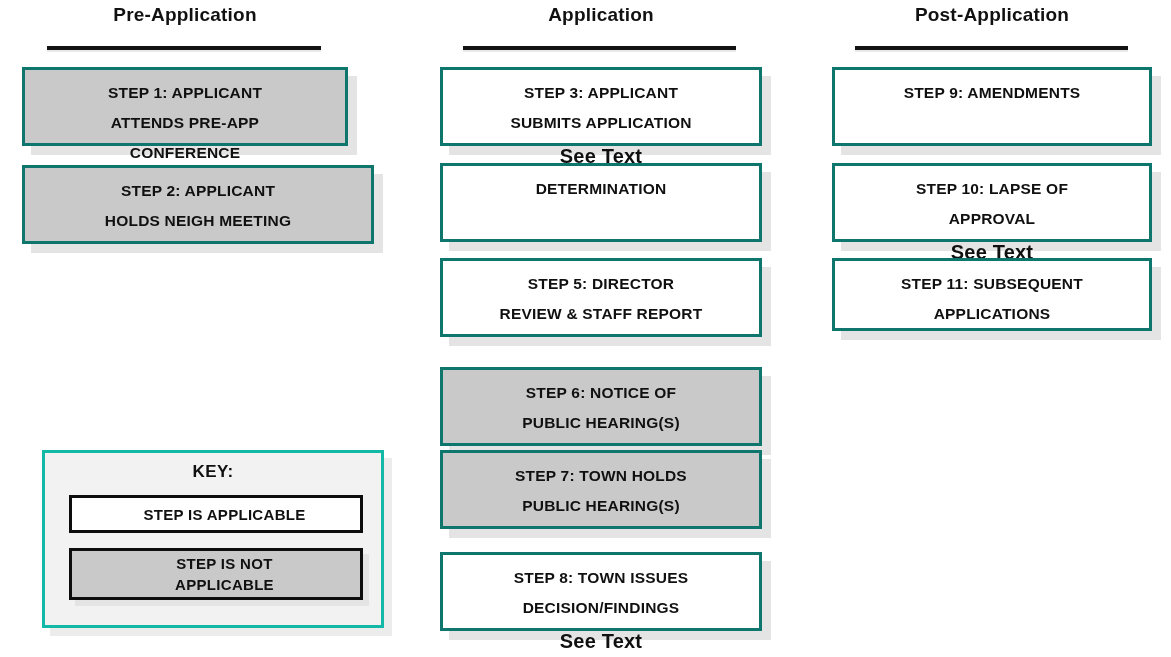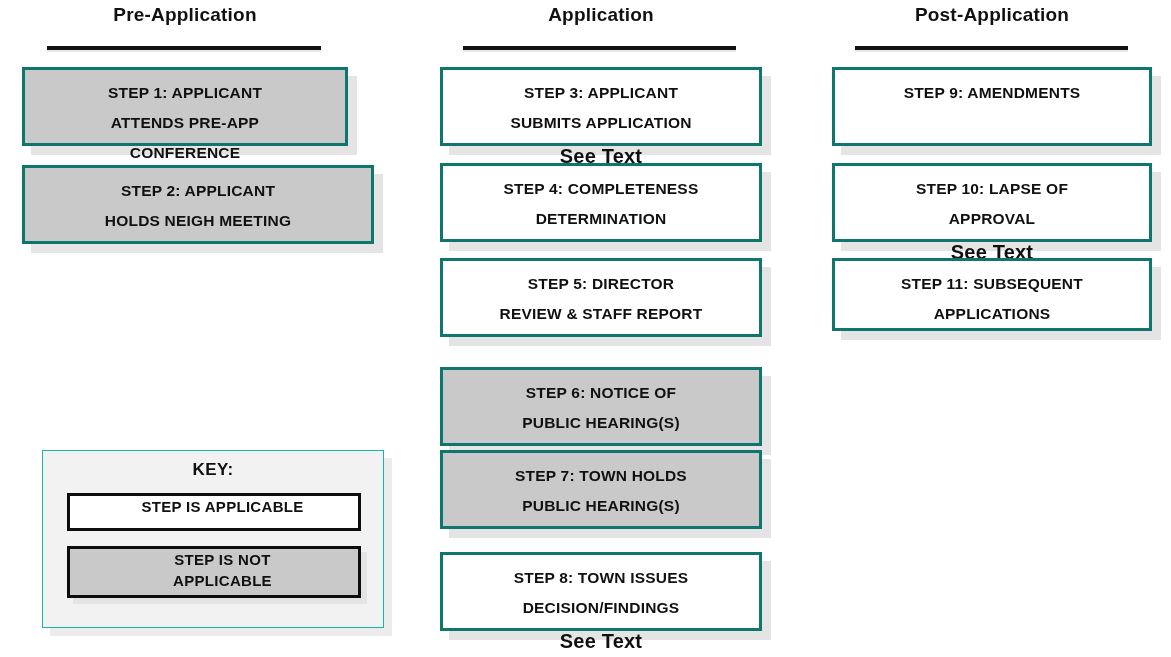--- a/index.html
+++ b/index.html
@@ -63,40 +63,41 @@
     color:#101010;
     line-height:1.42;
     letter-spacing:0.2px;
     white-space:nowrap;
   }
 
   
   .key-box{
     position:absolute;
     box-sizing:border-box;
-    border:1px solid #14b8a6;
+    border:3px solid #14b8a6;
     background:#f2f2f2;
     box-shadow:8px 8px 0 0 #ececec;
   }
   .key-title{
     position:absolute;
     left:0;right:0;top:9px;
     text-align:center;
     font-size:17px;
     font-weight:bold;
     color:#101010;
     letter-spacing:0.4px;
   }
   .key-sample{
     position:absolute;
     box-sizing:border-box;
     border:3px solid #0d0d0d;
     display:flex;
     flex-direction:column;
     align-items:center;
+    justify-content:center;
     text-align:center;
     padding-left:17px;
   }
   .key-sample.fill-white{background:#ffffff;}
   .key-sample.fill-gray{background:#c9c9c9;box-shadow:6px 6px 0 0 #e4e4e4;}
   .key-line{
     font-size:15px;
     font-weight:bold;
     color:#101010;
     line-height:1.4;
@@ -126,21 +127,20 @@
   <div class="col-title" style="left:440px;top:4px;width:322px;">Application</div>
   <div class="col-rule" style="left:463px;top:46px;width:273px;"></div>
 
   <div class="step-box fill-white" style="left:440px;top:67px;width:322px;height:79px;">
     <div class="step-line">STEP 3:  APPLICANT</div>
     <div class="step-line">SUBMITS APPLICATION</div>
     <div class="step-note">See Text</div>
   </div>
 
   <div class="step-box fill-white" style="left:440px;top:163px;width:322px;height:79px;">
-    <div class="step-line">STEP 4:  COMPLETENESS</div>
     <div class="step-line">DETERMINATION</div>
   </div>
 
   <div class="step-box fill-white" style="left:440px;top:258px;width:322px;height:79px;text-align:right;">
     <div class="step-line">STEP 5:  DIRECTOR</div>
     <div class="step-line">REVIEW &amp; STAFF REPORT</div>
   </div>
 
   <div class="step-box fill-gray" style="left:440px;top:367px;width:322px;height:79px;">
     <div class="step-line">STEP 6:  NOTICE OF</div>

